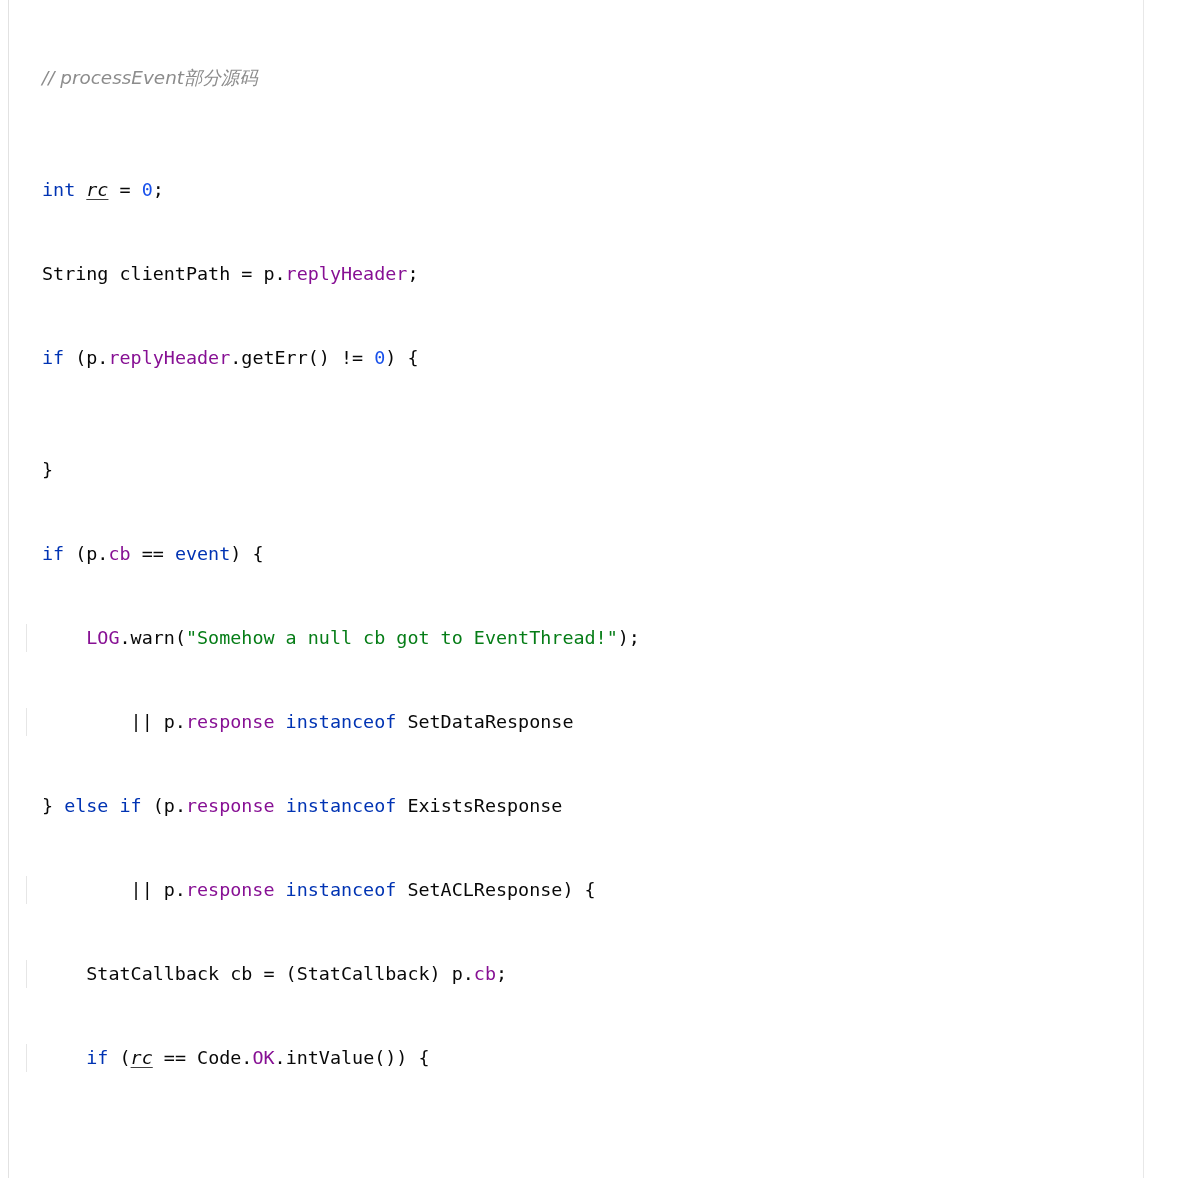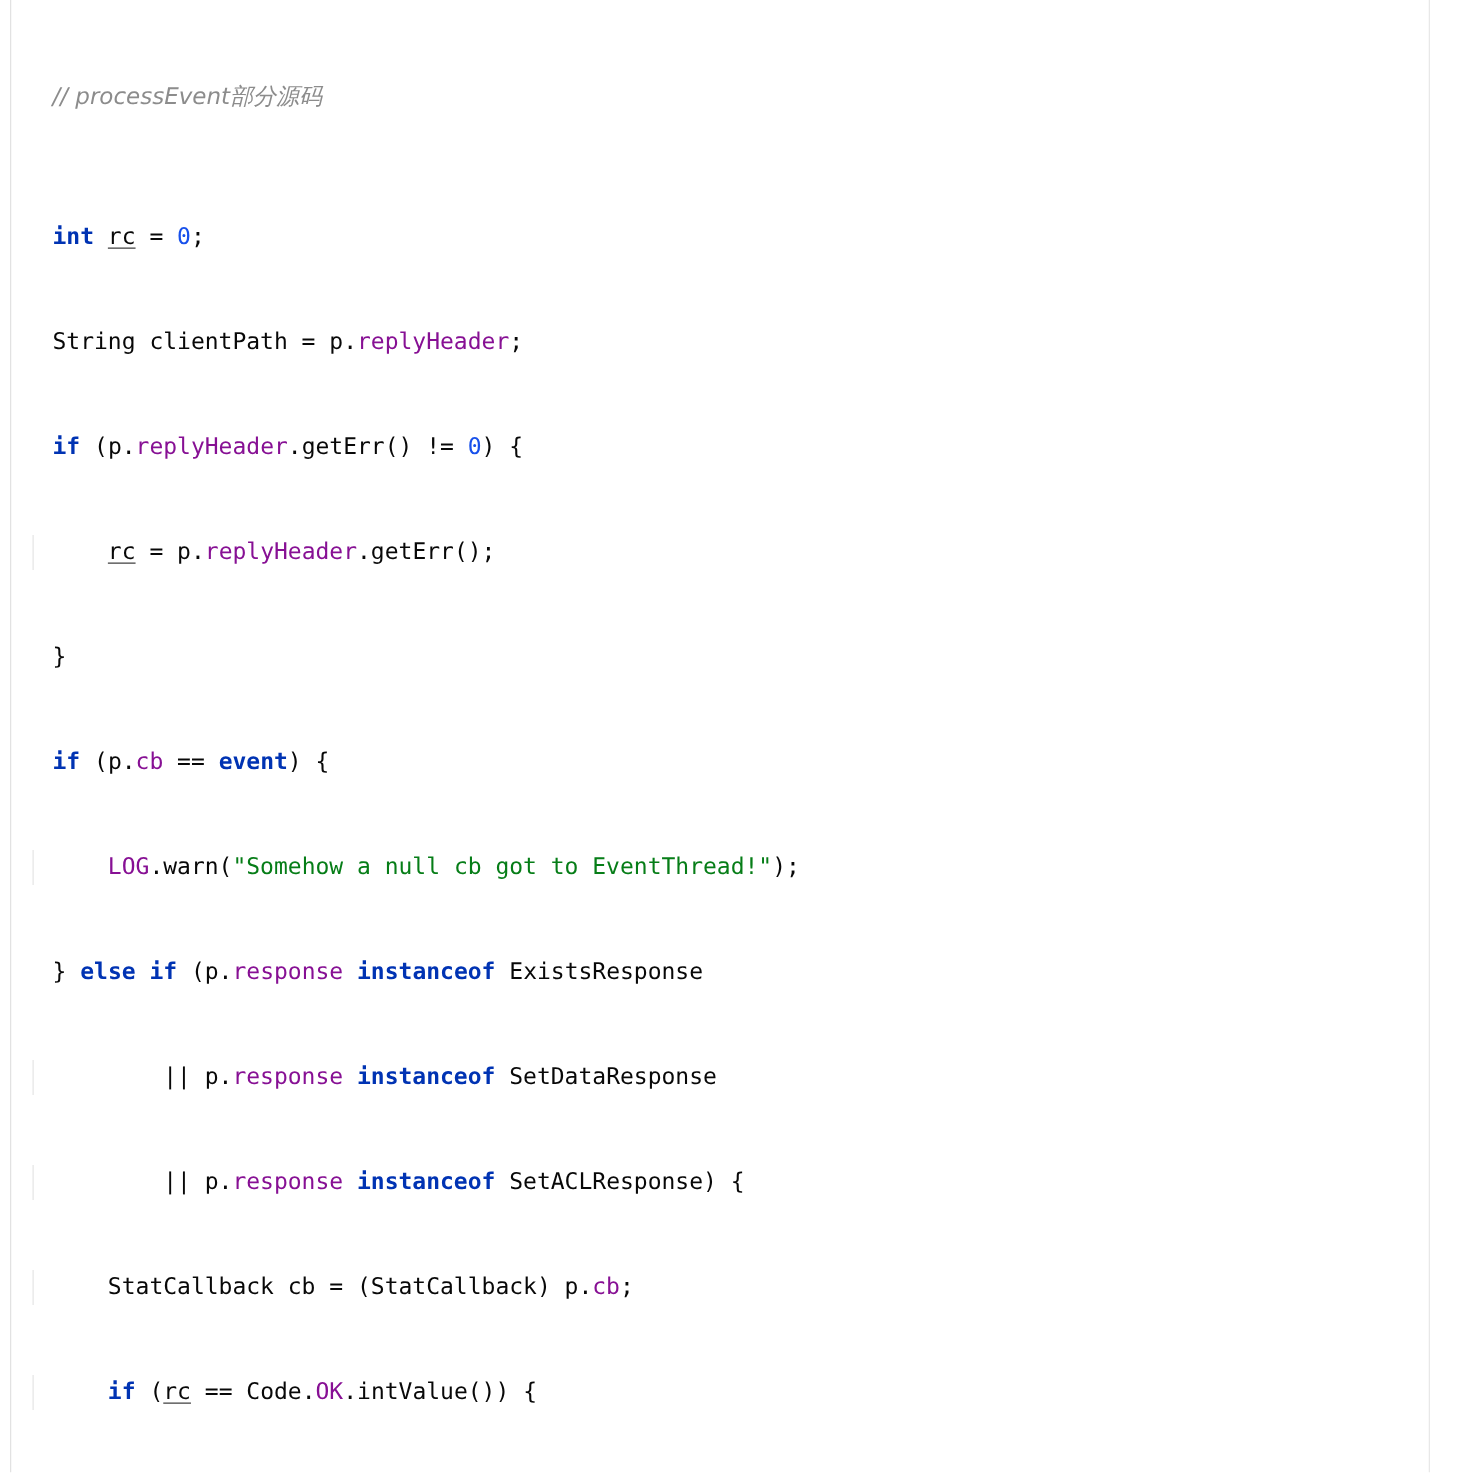--- a/index.html
+++ b/index.html
@@ -36,58 +36,57 @@
     display:block;height:28px;
     padding-left:42px;
     position:relative;
     white-space:pre;
   }
   
   .ig{
     position:absolute;top:0;width:1px;height:28px;background:#e6e6e6;
   }
   
-  .kw   {color:#0033B3;font-weight:bold;}            
+  .kw   {color:#0033B3;}            
   .num  {color:#1750EB;}            
   .str  {color:#067D17;}            
   .fld  {color:#871094;}            
   .sfld {color:#871094;}  
   .cmt  {color:#8C8C8C;font-style:italic;font-family:"DejaVu Sans","Liberation Sans",sans-serif;}
-  .loc  {text-decoration:underline;text-decoration-color:#404040;text-underline-offset:3px;}
+  .loc  {text-decoration:underline;text-decoration-color:#404040;text-underline-offset:3px;font-style:italic;}
 </style>
 </head>
 <body>
 
 <div id="editor">
 
   <div id="left-rail"></div>
   <div id="right-guide"></div>
 
   <div id="code">
 
 <span class="ln"><span class="cmt">// processEvent部分源码</span></span>
 
 
 <span class="ln"><span class="kw">int</span> <span class="loc">rc</span> = <span class="num">0</span>;</span>
 
 <span class="ln">String clientPath = p.<span class="fld">replyHeader</span>;</span>
 
 <span class="ln"><span class="kw">if</span> (p.<span class="fld">replyHeader</span>.getErr() != <span class="num">0</span>) {</span>
 
-<span class="ln"><span class="ig" style="left:26px"></span>    <span class="loc">rc</span> = p.<span class="fld">replyHeader</span>.getErr();</span>
 
 <span class="ln">}</span>
 
 <span class="ln"><span class="kw">if</span> (p.<span class="fld">cb</span> == <span class="kw">event</span>) {</span>
 
 <span class="ln"><span class="ig" style="left:26px"></span>    <span class="sfld">LOG</span>.warn(<span class="str">"Somehow a null cb got to EventThread!"</span>);</span>
 
+<span class="ln"><span class="ig" style="left:26px"></span>        || p.<span class="fld">response</span> <span class="kw">instanceof</span> SetDataResponse</span>
+
 <span class="ln">} <span class="kw">else if</span> (p.<span class="fld">response</span> <span class="kw">instanceof</span> ExistsResponse</span>
-
-<span class="ln"><span class="ig" style="left:26px"></span>        || p.<span class="fld">response</span> <span class="kw">instanceof</span> SetDataResponse</span>
 
 <span class="ln"><span class="ig" style="left:26px"></span>        || p.<span class="fld">response</span> <span class="kw">instanceof</span> SetACLResponse) {</span>
 
 <span class="ln"><span class="ig" style="left:26px"></span>    StatCallback cb = (StatCallback) p.<span class="fld">cb</span>;</span>
 
 <span class="ln"><span class="ig" style="left:26px"></span>    <span class="kw">if</span> (<span class="loc">rc</span> == Code.<span class="sfld">OK</span>.intValue()) {</span>
 
 
 
 

